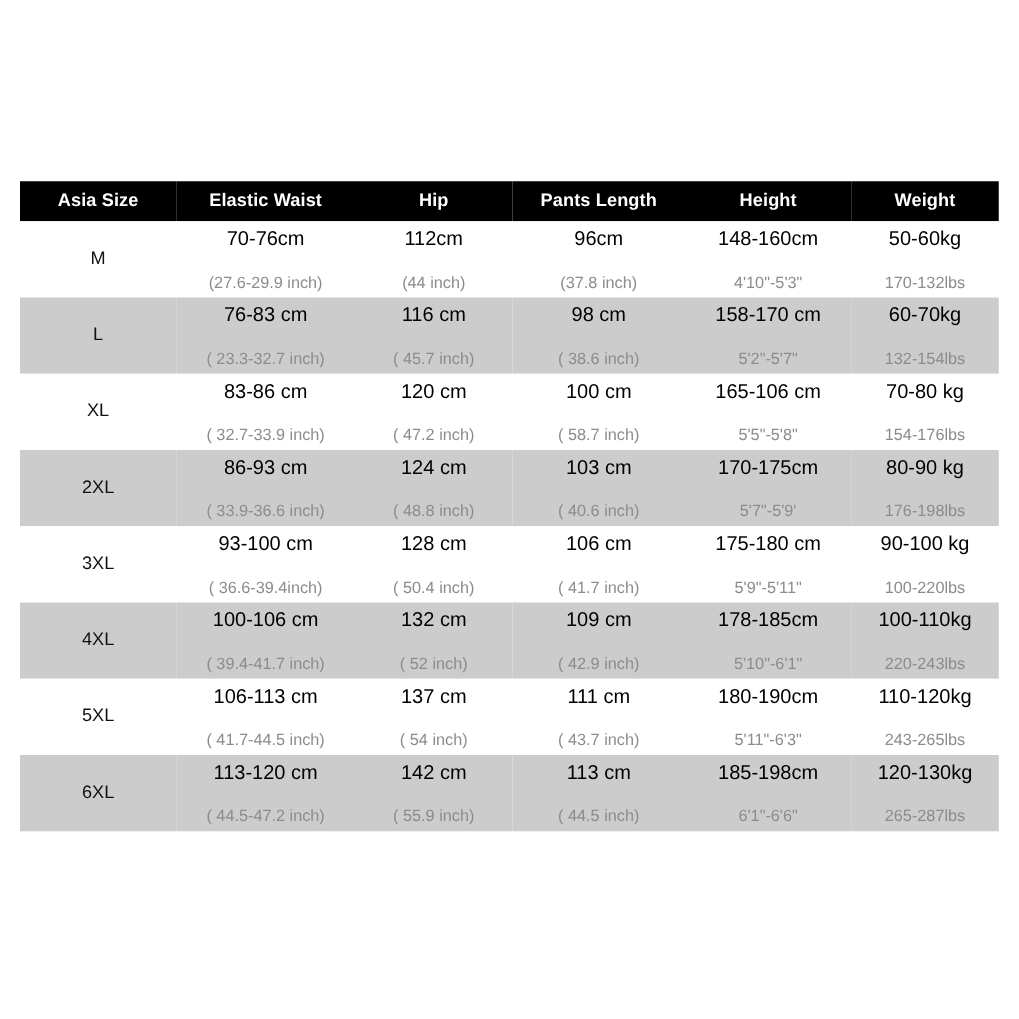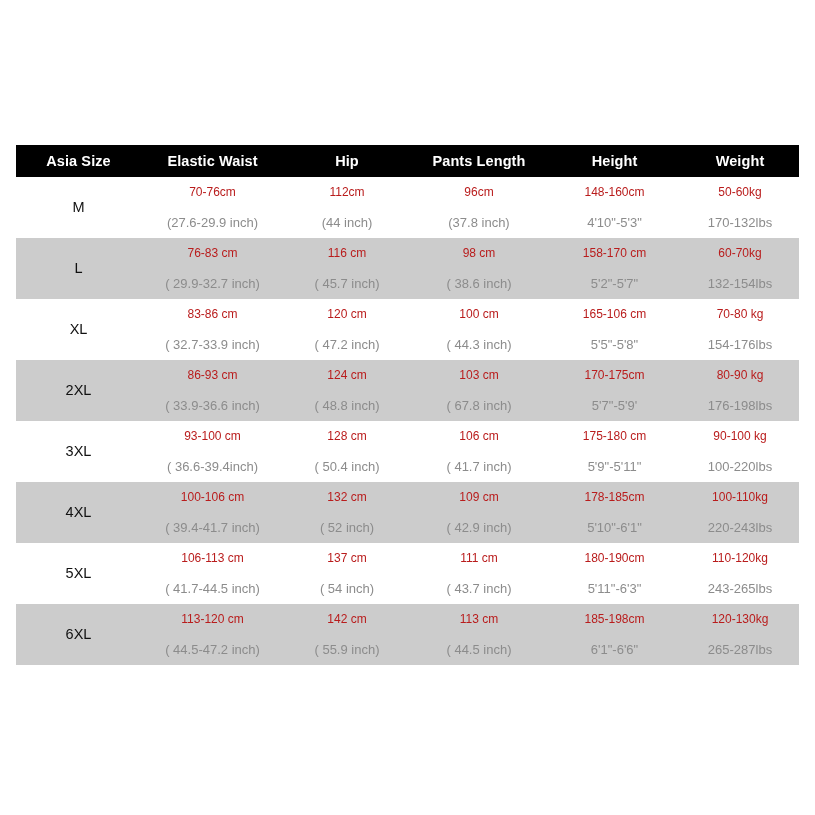--- a/index.html
+++ b/index.html
@@ -48,22 +48,22 @@
     background: #cccccc;
   }
   table.size-table tbody td {
     height: 61px;
     padding: 0;
     text-align: center;
     vertical-align: middle;
     color: #1a1a1a;
   }
   .cell-main {
-    font-size: 12px;
-    color: #b91c1c;
+    font-size: 16px;
+    color: #000000;
     line-height: 1.35;
   }
   .cell-sub {
     font-size: 13px;
     color: #8c8c8c;
     line-height: 1.35;
     margin-top: 14px;
     text-align: center;
   }
   td.size-col .cell-main {
@@ -129,21 +129,21 @@
             <div class="cell-sub">170-132lbs</div>
           </td>
         </tr>
 
         <tr class="row-dark">
           <td class="size-col">
             <div class="cell-main">L</div>
           </td>
           <td>
             <div class="cell-main">76-83 cm</div>
-            <div class="cell-sub">( 29.9-32.7 inch)</div>
+            <div class="cell-sub">( 23.3-32.7 inch)</div>
           </td>
           <td>
             <div class="cell-main">116 cm</div>
             <div class="cell-sub">( 45.7 inch)</div>
           </td>
           <td>
             <div class="cell-main">98 cm</div>
             <div class="cell-sub">( 38.6 inch)</div>
           </td>
           <td>
@@ -163,21 +163,21 @@
           <td>
             <div class="cell-main">83-86 cm</div>
             <div class="cell-sub">( 32.7-33.9 inch)</div>
           </td>
           <td>
             <div class="cell-main">120 cm</div>
             <div class="cell-sub">( 47.2 inch)</div>
           </td>
           <td>
             <div class="cell-main">100 cm</div>
-            <div class="cell-sub">( 44.3 inch)</div>
+            <div class="cell-sub">( 58.7 inch)</div>
           </td>
           <td>
             <div class="cell-main">165-106 cm</div>
             <div class="cell-sub">5'5"-5'8"</div>
           </td>
           <td>
             <div class="cell-main">70-80 kg</div>
             <div class="cell-sub">154-176lbs</div>
           </td>
         </tr>
@@ -189,21 +189,21 @@
           <td>
             <div class="cell-main">86-93 cm</div>
             <div class="cell-sub">( 33.9-36.6 inch)</div>
           </td>
           <td>
             <div class="cell-main">124 cm</div>
             <div class="cell-sub">( 48.8 inch)</div>
           </td>
           <td>
             <div class="cell-main">103 cm</div>
-            <div class="cell-sub">( 67.8 inch)</div>
+            <div class="cell-sub">( 40.6 inch)</div>
           </td>
           <td>
             <div class="cell-main">170-175cm</div>
             <div class="cell-sub">5'7"-5'9'</div>
           </td>
           <td>
             <div class="cell-main">80-90 kg</div>
             <div class="cell-sub">176-198lbs</div>
           </td>
         </tr>

